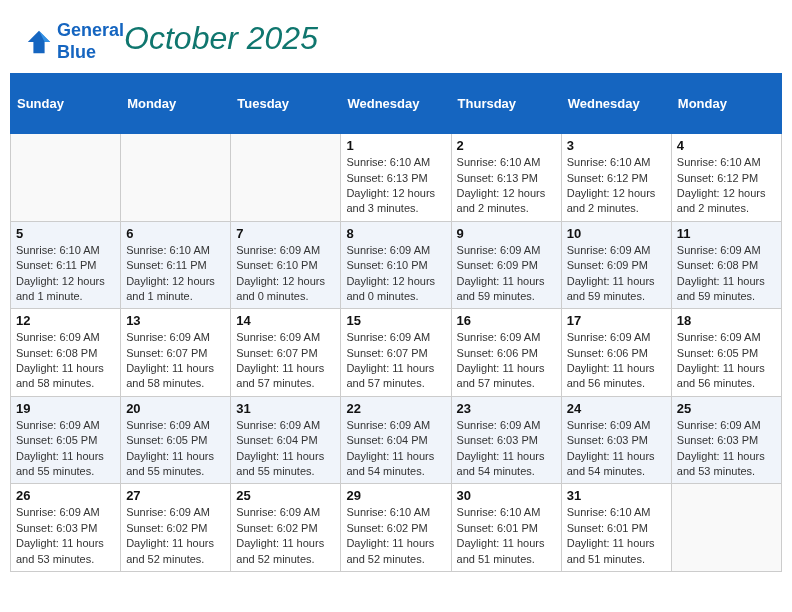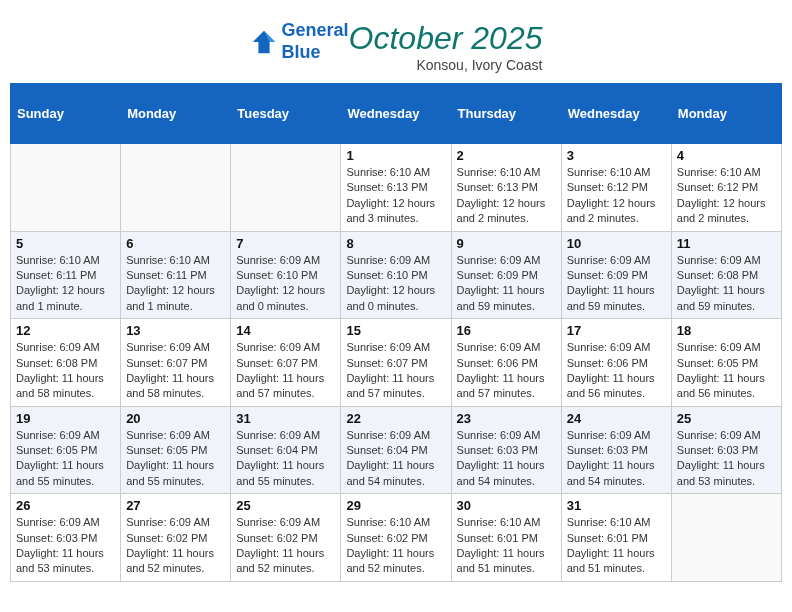--- a/index.html
+++ b/index.html
@@ -5,21 +5,21 @@
     * { box-sizing: border-box; margin: 0; padding: 0; }
     body {
       font-family: Arial, sans-serif;
       background: #fff;
       width: 792px;
       min-height: 612px;
       padding: 10px;
     }
     .header {
       display: flex;
-      justify-content: center;
+      justify-content: flex-start;
       align-items: flex-start;
       padding: 10px 15px 5px 15px;
     }
     .logo {
       display: flex;
       align-items: center;
     }
     .logo-text {
       font-size: 18px;
       font-weight: bold;
@@ -96,21 +96,20 @@
       <polygon points="20,4 36,20 28,20 28,36 12,36 12,20 4,20" fill="#1565c0"></polygon>
       <polygon points="20,4 36,20 28,20" fill="#42a5f5" opacity="0.7"></polygon>
     </svg>
     <div class="logo-text">
       <div><span>General</span></div>
       <div><span>Blue</span></div>
     </div>
   </div>
   <div class="title-block">
     <div class="month-title">October 2025</div>
-    <div class="subtitle">Konsou, Ivory Coast</div>
   </div>
 </div>
 
 <table class="calendar">
   <thead>
     <tr>
     <th>Sunday</th>
         <th>Monday</th>
         <th>Tuesday</th>
         <th>Wednesday</th>

